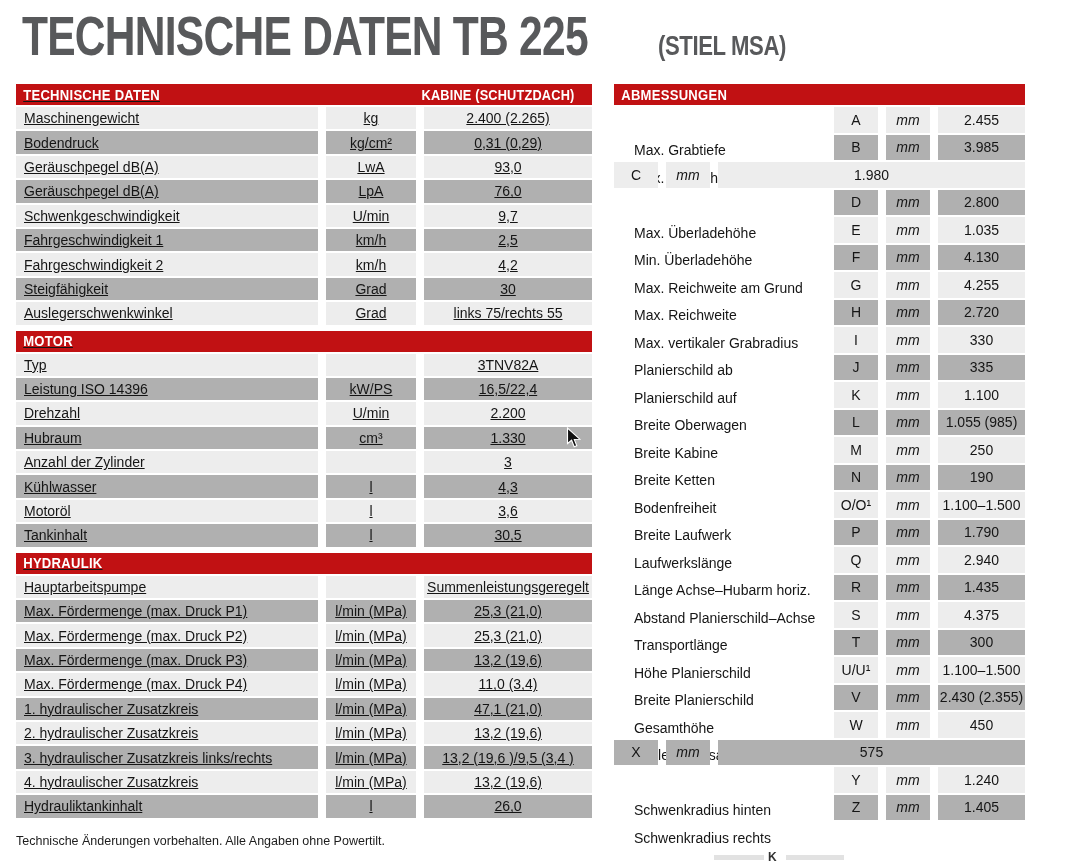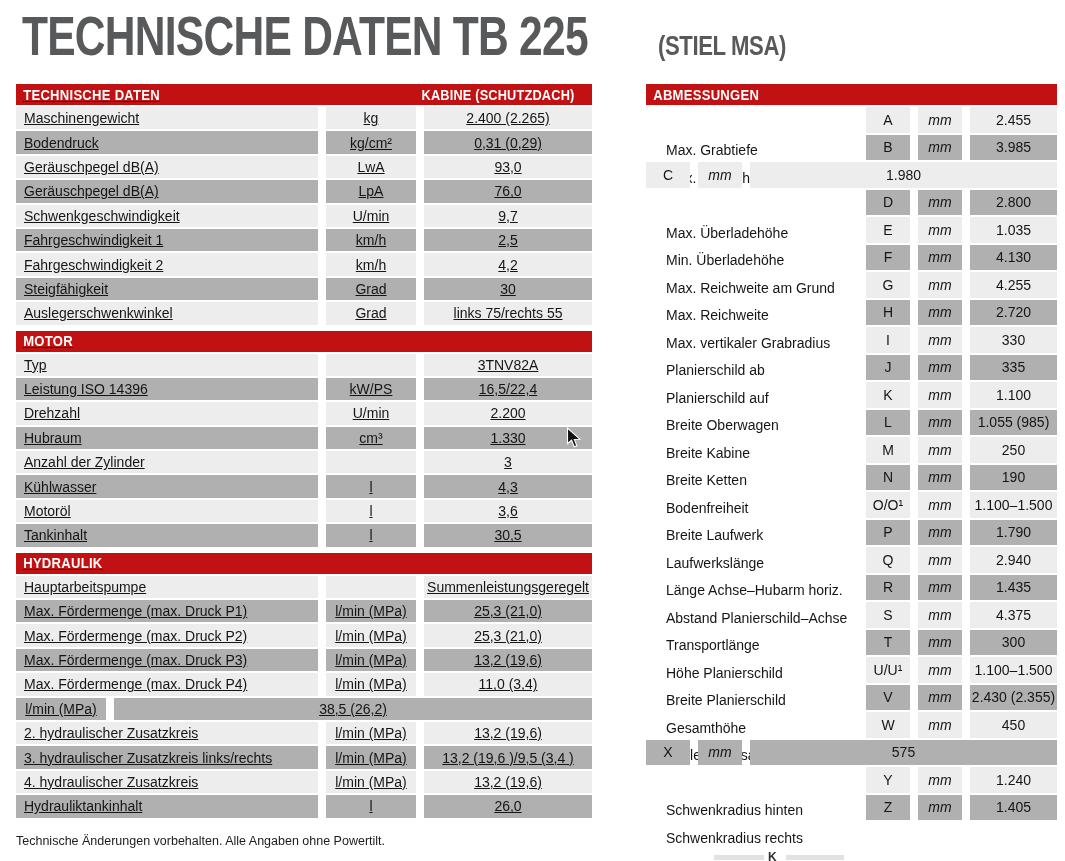--- a/index.html
+++ b/index.html
@@ -22,21 +22,21 @@
     font-weight:bold;font-size:56px;line-height:1;color:var(--title-gray);
     transform:scaleX(0.76);transform-origin:left bottom;letter-spacing:-1px;
   }
   .t-sub{
     position:absolute;left:636px;bottom:4px;white-space:nowrap;
     font-weight:bold;font-size:27px;line-height:1;color:var(--title-gray);
     transform:scaleX(0.82);transform-origin:left bottom;letter-spacing:-0.5px;
   }
   
   .col-left{position:absolute;left:16px;top:84px;width:576px;text-decoration:underline;}
-  .col-right{position:absolute;left:646px;top:84px;width:411px;}
+  .col-right{position:absolute;left:614px;top:84px;width:411px;}
   .tbl{margin-bottom:6px;}
   
   .thead{
     background:var(--red);color:#fff;height:21px;margin-bottom:2px;
     position:relative;display:flex;align-items:center;
   }
   .h-left{
     display:inline-block;font-weight:bold;font-size:14.5px;padding-left:8px;
     transform:scaleX(0.9);transform-origin:left center;letter-spacing:0.3px;white-space:nowrap;
   }
@@ -227,22 +227,23 @@
     <div class="c val">13,2 (19,6)</div>
   </div>
 
   <div class="row">
     <div class="c lbl">Max. Fördermenge (max. Druck P4)</div>
     <div class="c unit">l/min (MPa)</div>
     <div class="c val">11,0 (3,4)</div>
   </div>
 
   <div class="row">
-    <div class="c unit">l/min (MPa)</div>
-    <div class="c val">38,5 (26,2)</div>
+    <div class="c lbl">1. hydraulischer Zusatzkreis</div>
+    <div class="c unit">l/min (MPa)</div>
+    <div class="c val">47,1 (21,0)</div>
   </div>
 
   <div class="row">
     <div class="c lbl">2. hydraulischer Zusatzkreis</div>
     <div class="c unit">l/min (MPa)</div>
     <div class="c val">13,2 (19,6)</div>
   </div>
 
   <div class="row">
     <div class="c lbl">3. hydraulischer Zusatzkreis links/rechts</div>

